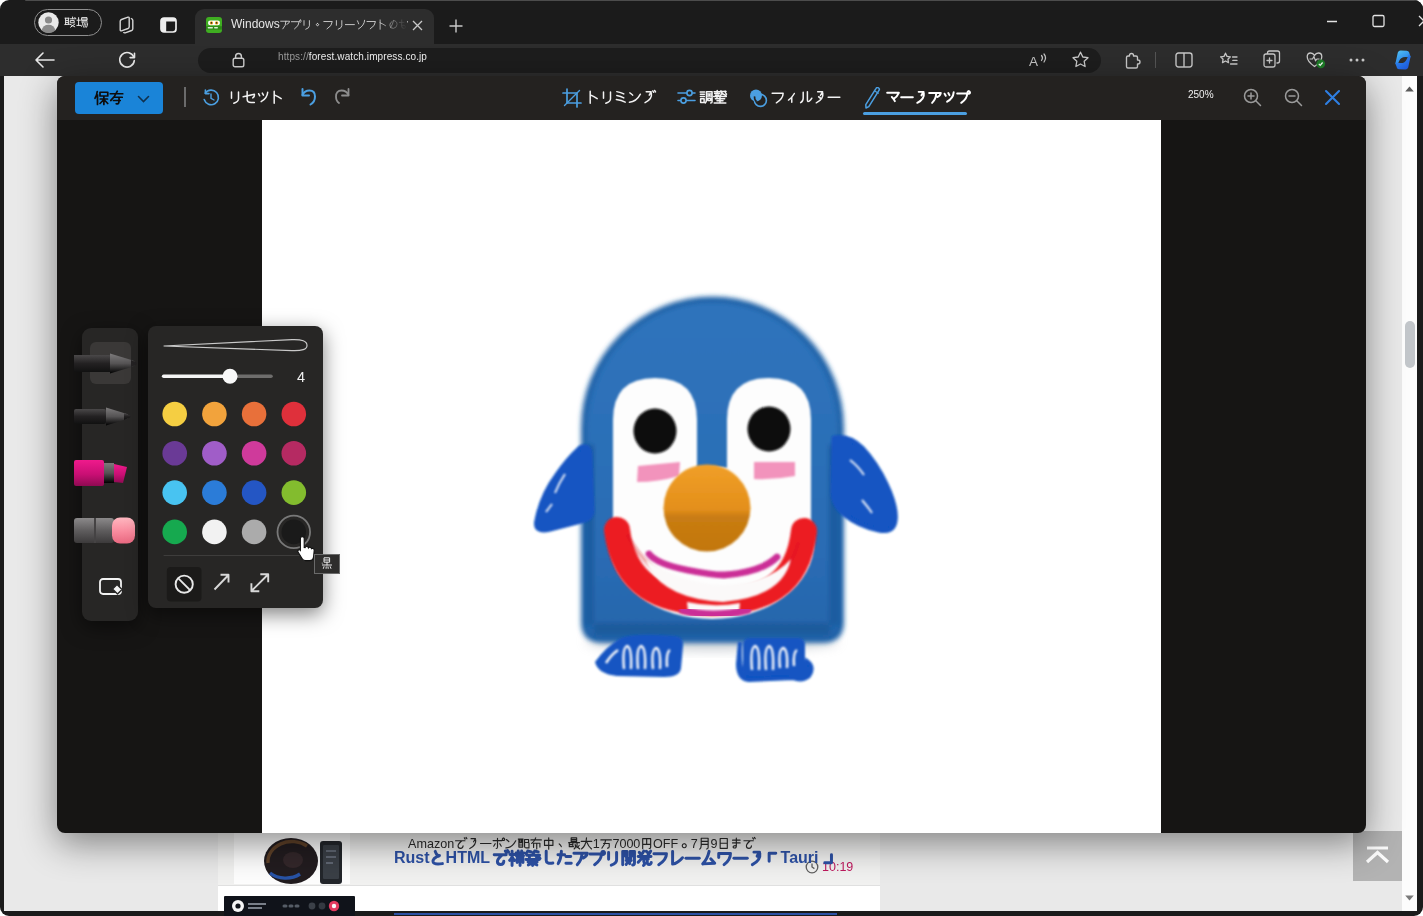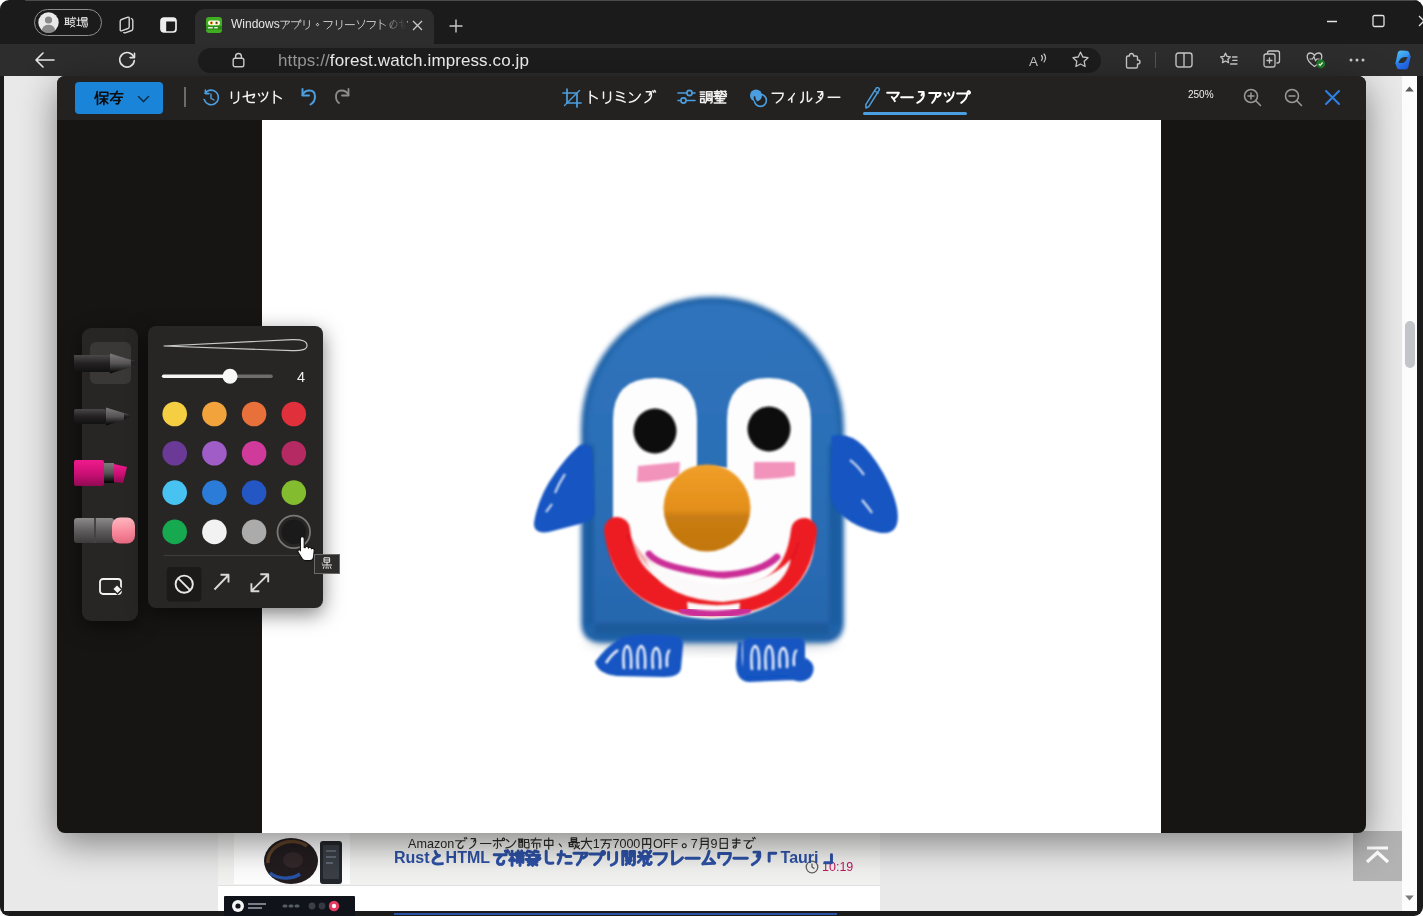--- a/index.html
+++ b/index.html
@@ -95,21 +95,21 @@
       </svg>
       <svg class="icon" style="left:117px;top:6px" width="20" height="20" viewBox="0 0 20 20" fill="none" stroke="#e8e8e8" stroke-width="1.6" stroke-linecap="round">
         <path d="M16.9,7.3 A7.3,7.3 0 1 0 17.3,10.6"></path>
         <path d="M17.5,3.2 V7.6 H13.1" stroke-linejoin="round"></path>
       </svg>
       <div style="position:absolute;left:198px;top:3.5px;width:903px;height:25px;background:#1d1d1d;border-radius:13px;"></div>
       <svg class="icon" style="left:232px;top:8px" width="13" height="16" viewBox="0 0 13 16" fill="none" stroke="#d0d0d0" stroke-width="1.4">
         <rect x="1.2" y="6.2" width="10.6" height="8.6" rx="1.8"></rect>
         <path d="M3.6,6 V4.4 A2.9,2.9 0 0 1 9.4,4.4 V6"></path>
       </svg>
-      <div class="abs" style="left:278px;top:7px;font-size:17px;color:#f0f0f0;letter-spacing:0.1px"><span style="color:#9b9b9b">https://</span>forest.watch.impress.co.jp</div>
+      <div class="abs" style="left:278px;top:7px;font-size:10px;color:#f0f0f0;letter-spacing:0.1px"><span style="color:#9b9b9b">https://</span>forest.watch.impress.co.jp</div>
       <svg class="icon" style="left:1029px;top:9px" width="20" height="15" viewBox="0 0 20 15">
         <text x="0" y="12.5" font-size="13.5" fill="#c4c4c4" font-family="'Liberation Sans',sans-serif">A</text>
         <path d="M12.5,2.5 Q14.5,4.8 12.5,7.5 M15,1 Q18,4.5 15,9" fill="none" stroke="#c4c4c4" stroke-width="1.2" stroke-linecap="round"></path>
       </svg>
       <svg class="icon" style="left:1072px;top:7px" width="17" height="17" viewBox="0 0 17 17" fill="none" stroke="#c9c9c9" stroke-width="1.3" stroke-linejoin="round">
         <path d="M8.5,1.2 L10.8,6 L16,6.7 L12.2,10.3 L13.1,15.5 L8.5,13 L3.9,15.5 L4.8,10.3 L1,6.7 L6.2,6Z"></path>
       </svg>
       <svg class="icon" style="left:1123px;top:7px" width="18" height="18" viewBox="0 0 18 18" fill="none" stroke="#c9c9c9" stroke-width="1.35" stroke-linejoin="round">
         <path d="M6.5,5 V4.5 a2,2 0 0 1 4,0 V5 H13 a1.5,1.5 0 0 1 1.5,1.5 V9 h0.5 a2,2 0 0 1 0,4 h-0.5 v2.5 A1.5,1.5 0 0 1 13,17 H5 A1.5,1.5 0 0 1 3.5,15.5 V6.5 A1.5,1.5 0 0 1 5,5 Z"></path>
       </svg>

